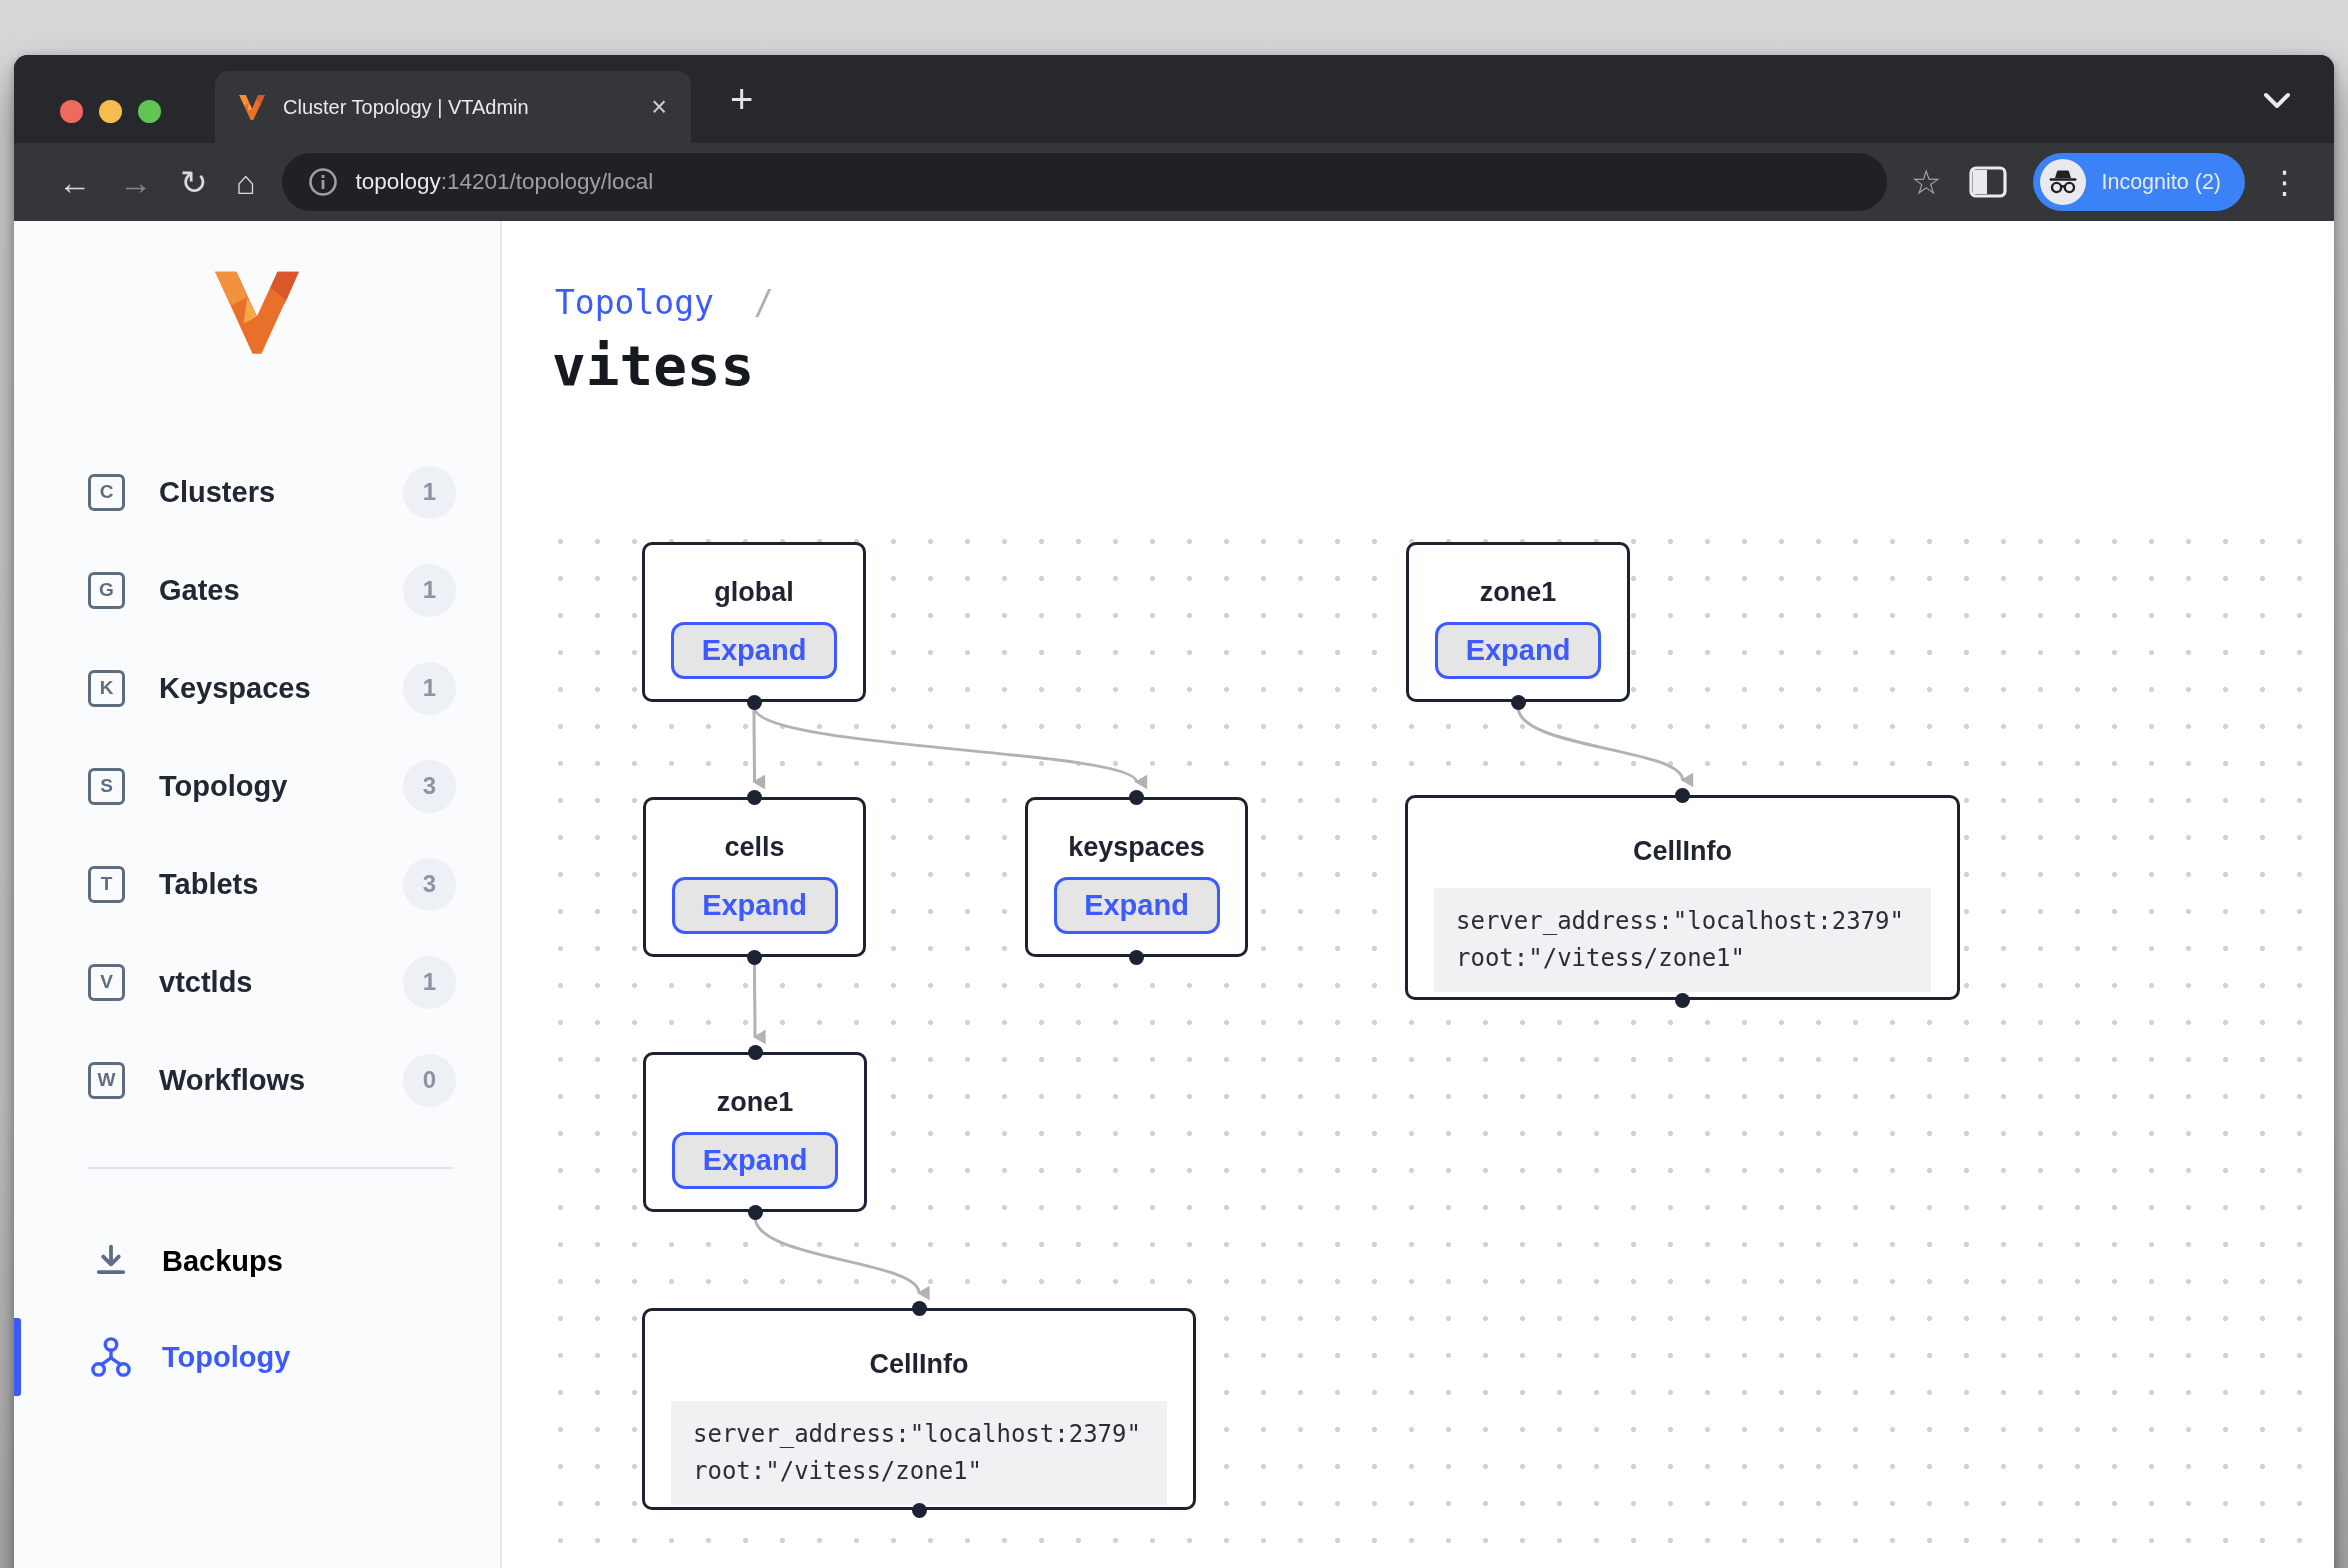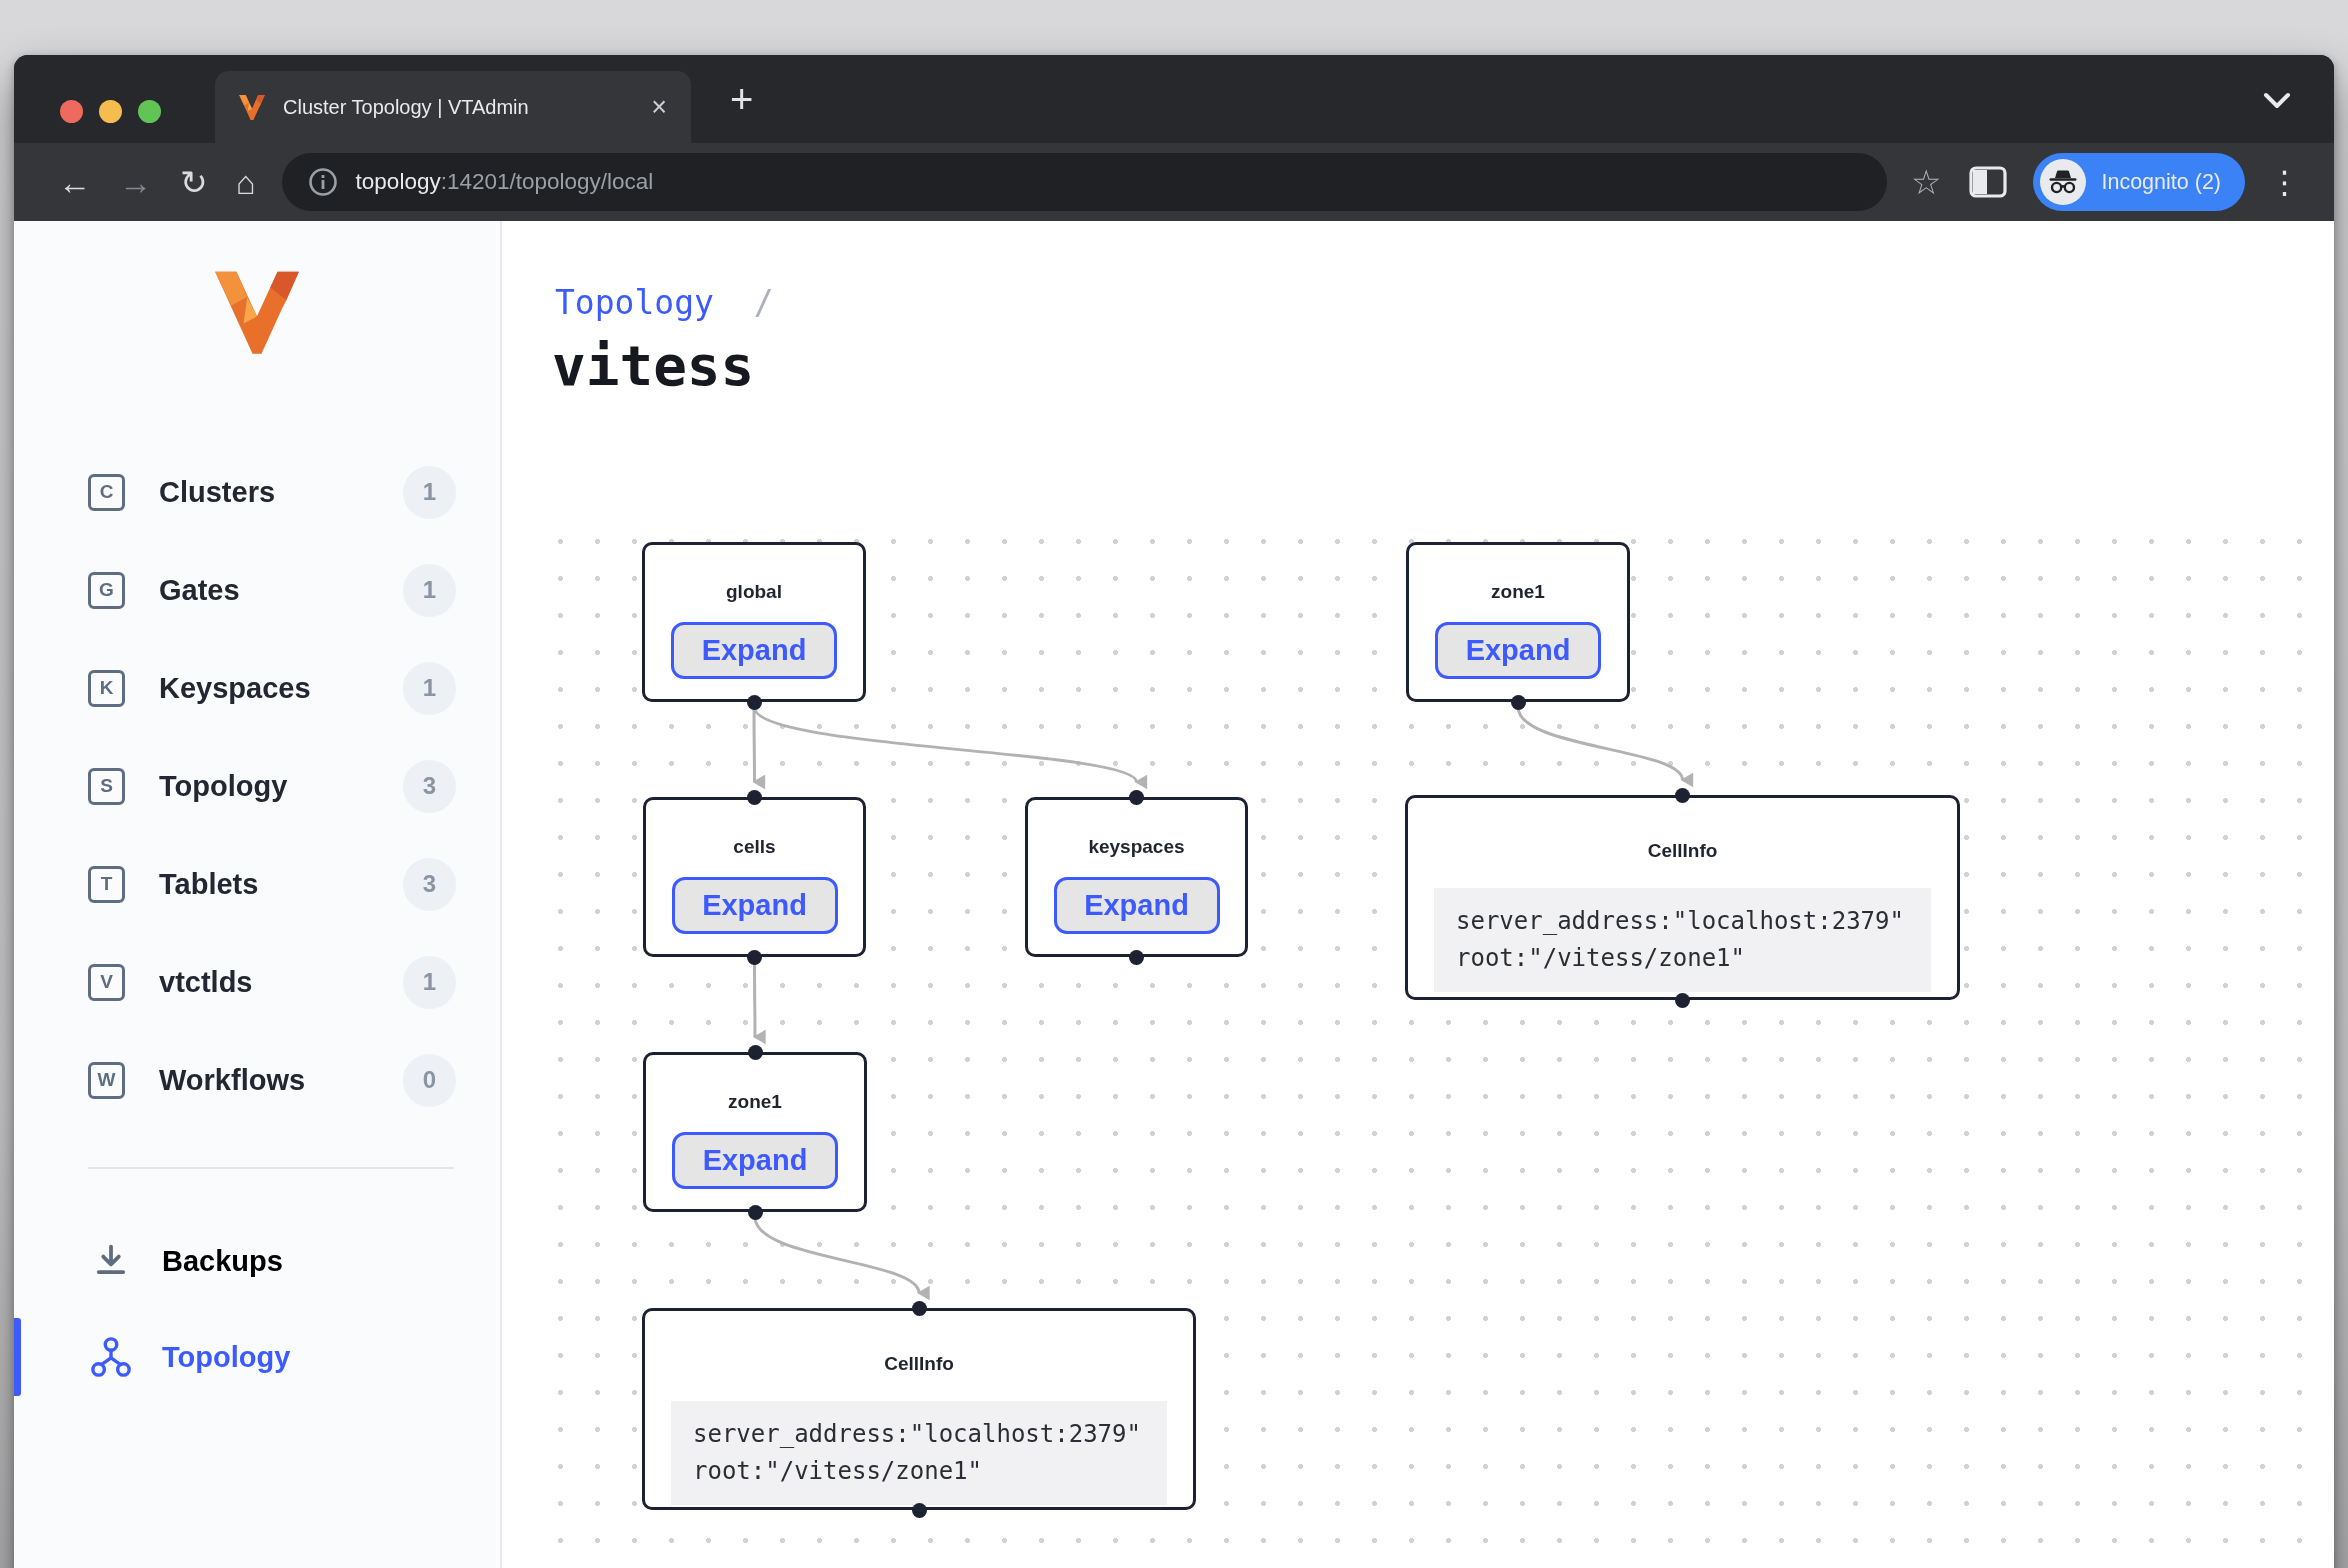--- a/index.html
+++ b/index.html
@@ -89,21 +89,21 @@
   .breadcrumb .bc-link { color:#3c5bfd; cursor:pointer; }
   .breadcrumb .bc-sep { color:#aab1bc; margin-left:20px; }
   .page-title {
     position:absolute; left:50px; top:112px;
     font-family:"DejaVu Sans Mono", monospace; font-size:56px; font-weight:700; color:#16191f;
   }
   #edges-svg { position:absolute; left:0; top:0; pointer-events:none; }
   .node {
     position:absolute; background:#fff; border:3px solid #1d2232; border-radius:10px; cursor:grab;
   }
-  .node-title { text-align:center; font-size:19px; font-weight:700; color:#1f2430; margin-top:30px; line-height:34px; }
+  .node-title { text-align:center; font-size:27px; font-weight:700; color:#1f2430; margin-top:30px; line-height:34px; }
   .node.info .node-title { margin-top:36px; }
   .expand-btn {
     margin:13px auto 0; width:166px; height:57px; background:#e5e5e5;
     border:3px solid #3d5afe; border-radius:13px; color:#3d5afe;
     font-family:"Liberation Sans", sans-serif; font-size:29px; font-weight:700;
     display:grid; place-items:center; cursor:pointer;
   }
   .code-block {
     margin:20px 26px 0; background:#f1f1f3; padding:15px 22px;
     font-family:"DejaVu Sans Mono", monospace; font-size:24px; line-height:37px; color:#2a2d33;

